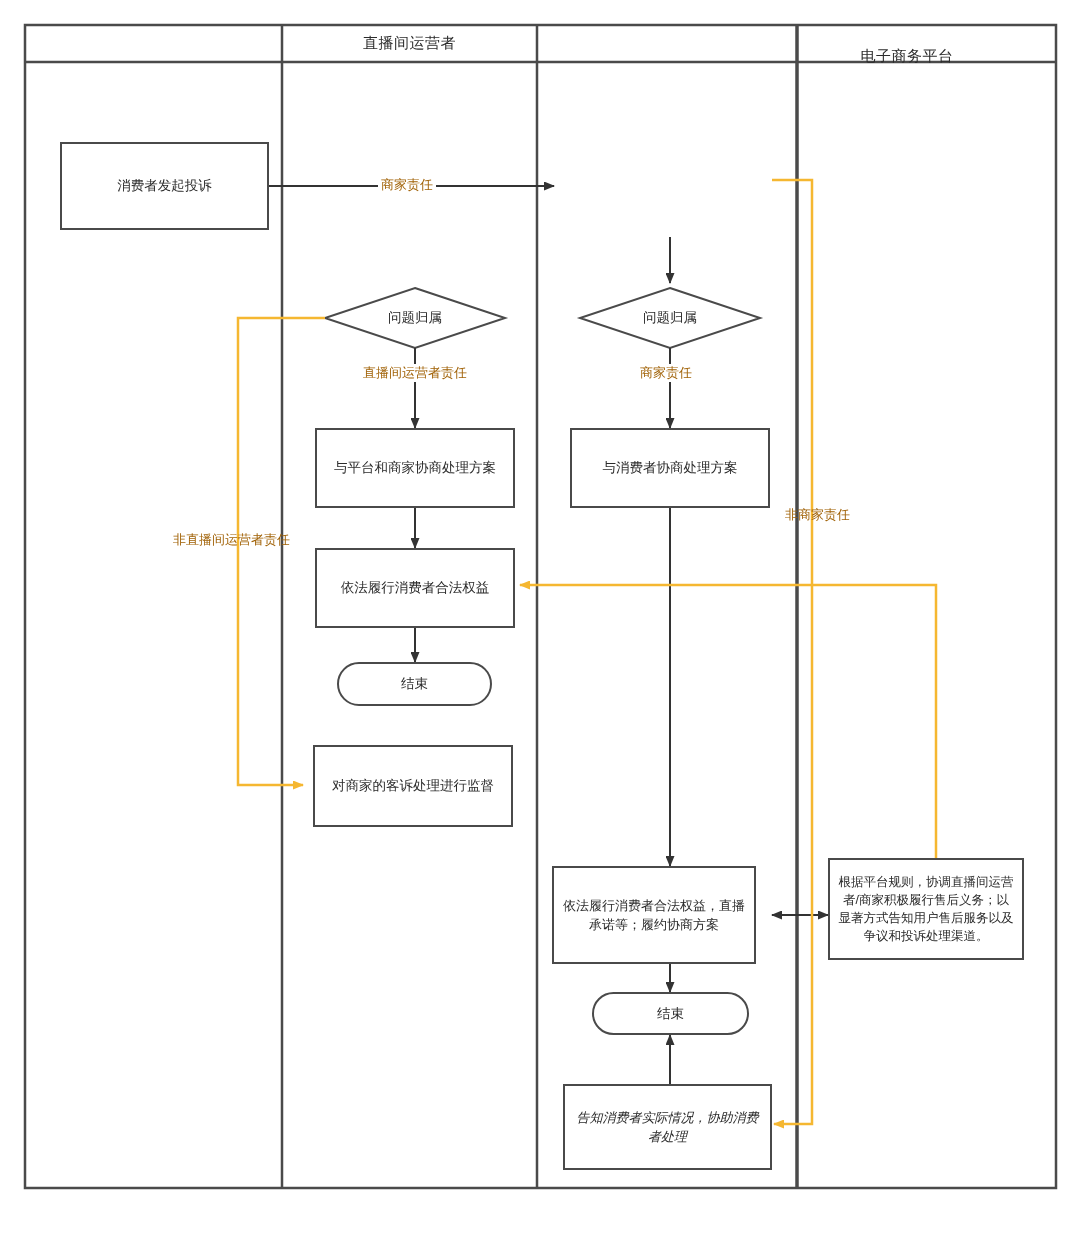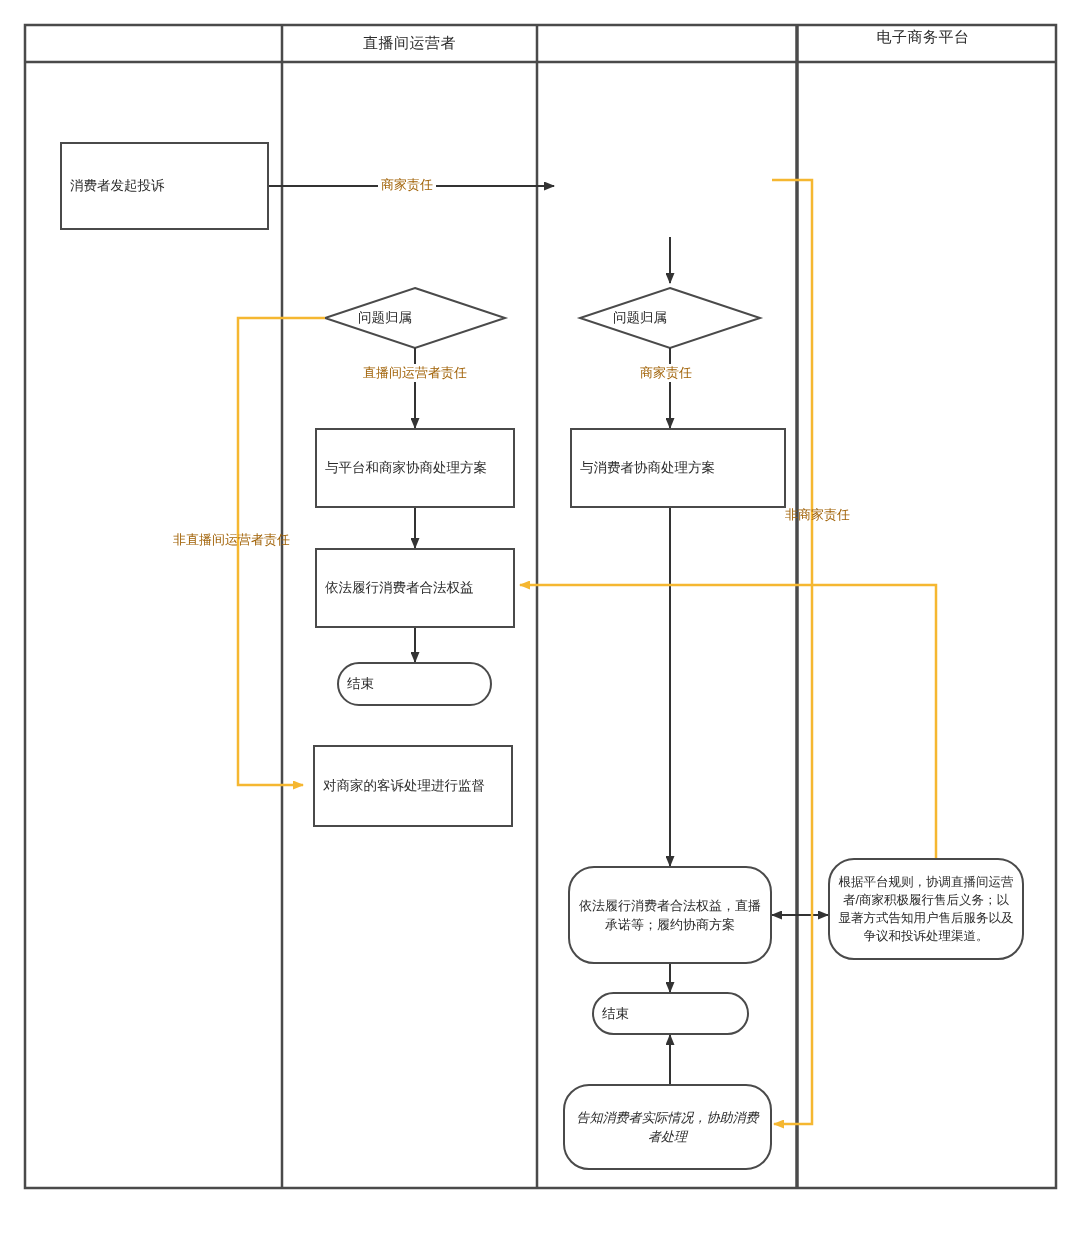--- a/index.html
+++ b/index.html
@@ -8,31 +8,31 @@
   svg#diagram{position:absolute;left:0;top:0;width:1080px;height:1238px;}
 
   .lane-title{
     position:absolute;
     display:flex;align-items:center;justify-content:center;
     font-size:15px;color:#2b2b2b;letter-spacing:.5px;
   }
 
   .node{
     position:absolute;
-    display:flex;align-items:center;
+    display:flex;align-items:center;justify-content:center;
     text-align:center;
     box-sizing:border-box;
     background:#ffffff;
     color:#2b2b2b;
     font-size:13.5px;
     line-height:20px;
     padding:4px 8px;
     border:2px solid #4a4a4a;
   }
-  .node.small{font-size:13px;line-height:19px;border-radius:26px;}
+  .node.small{font-size:13px;line-height:19px;}
   .node.terminator{border-radius:22px;}
   .node.diamond{border:none;background:transparent;}
 
   .edge-label{
     position:absolute;
     font-size:13px;
     color:#a16207;
     background:#ffffff;
     padding:0 3px;
     white-space:nowrap;
@@ -110,58 +110,58 @@
       <path d="M772,180 L812,180 L812,1124 L774,1124" fill="none" stroke="#f5b731" stroke-width="2.5" marker-end="url(#ah-yellow)"></path>
     </g>
     <g>
       <path d="M936,866 L936,585 L520,585" fill="none" stroke="#f5b731" stroke-width="2.5" marker-end="url(#ah-yellow)"></path>
     </g>
   </svg>
 
   <div class="lane-title" style="left:282px;top:25px;width:255px;height:37px;">
     <span>直播间运营者</span>
   </div>
-  <div class="lane-title" style="left:797px;top:19px;width:220px;height:37px;padding-left:16px;">
+  <div class="lane-title" style="left:797px;top:38px;width:220px;height:37px;">
     <span>电子商务平台</span>
   </div>
 
   <div class="node" style="left:60px;top:142px;width:209px;height:88px;">
     <span>消费者发起投诉</span>
   </div>
 
 
   <div class="node diamond" style="left:350px;top:300px;width:130px;height:36px;">
     <span>问题归属</span>
   </div>
 
   <div class="node diamond" style="left:605px;top:300px;width:130px;height:36px;">
     <span>问题归属</span>
   </div>
 
   <div class="node" style="left:315px;top:428px;width:200px;height:80px;">
     <span>与平台和商家协商处理方案</span>
   </div>
 
-  <div class="node" style="left:570px;top:428px;width:216px;height:80px;">
+  <div class="node" style="left:570px;top:428px;width:200px;height:80px;">
     <span>与消费者协商处理方案</span>
   </div>
 
   <div class="node" style="left:315px;top:548px;width:200px;height:80px;">
     <span>依法履行消费者合法权益</span>
   </div>
 
   <div class="node terminator" style="left:337px;top:662px;width:155px;height:44px;">
     <span>结束</span>
   </div>
 
   <div class="node" style="left:313px;top:745px;width:200px;height:82px;">
     <span>对商家的客诉处理进行监督</span>
   </div>
 
-  <div class="node small" style="left:568px;top:866px;width:204px;height:98px;">
+  <div class="node small" style="left:552px;top:866px;width:204px;height:98px;">
     <span>依法履行消费者合法权益，直播承诺等；履约协商方案</span>
   </div>
 
   <div class="node terminator" style="left:592px;top:992px;width:157px;height:43px;">
     <span>结束</span>
   </div>
 
   <div class="node small" style="left:563px;top:1084px;width:209px;height:86px;font-style:italic;">
     <span>告知消费者实际情况，协助消费者处理</span>
   </div>

